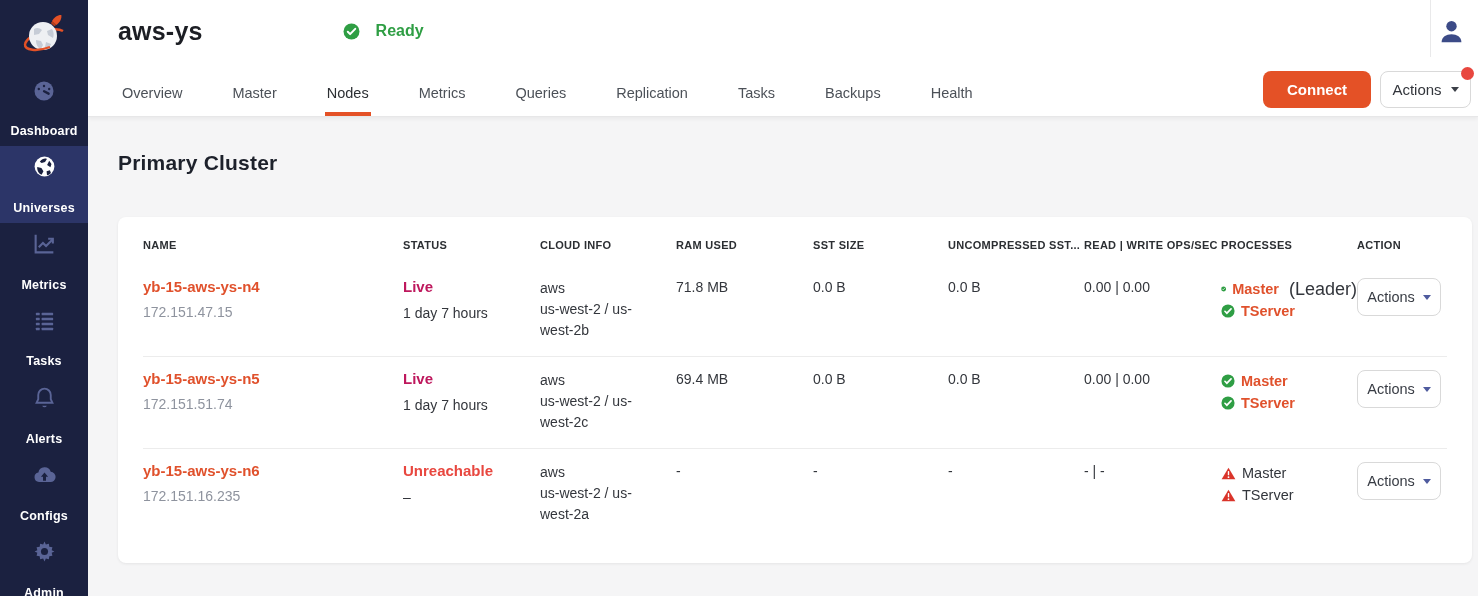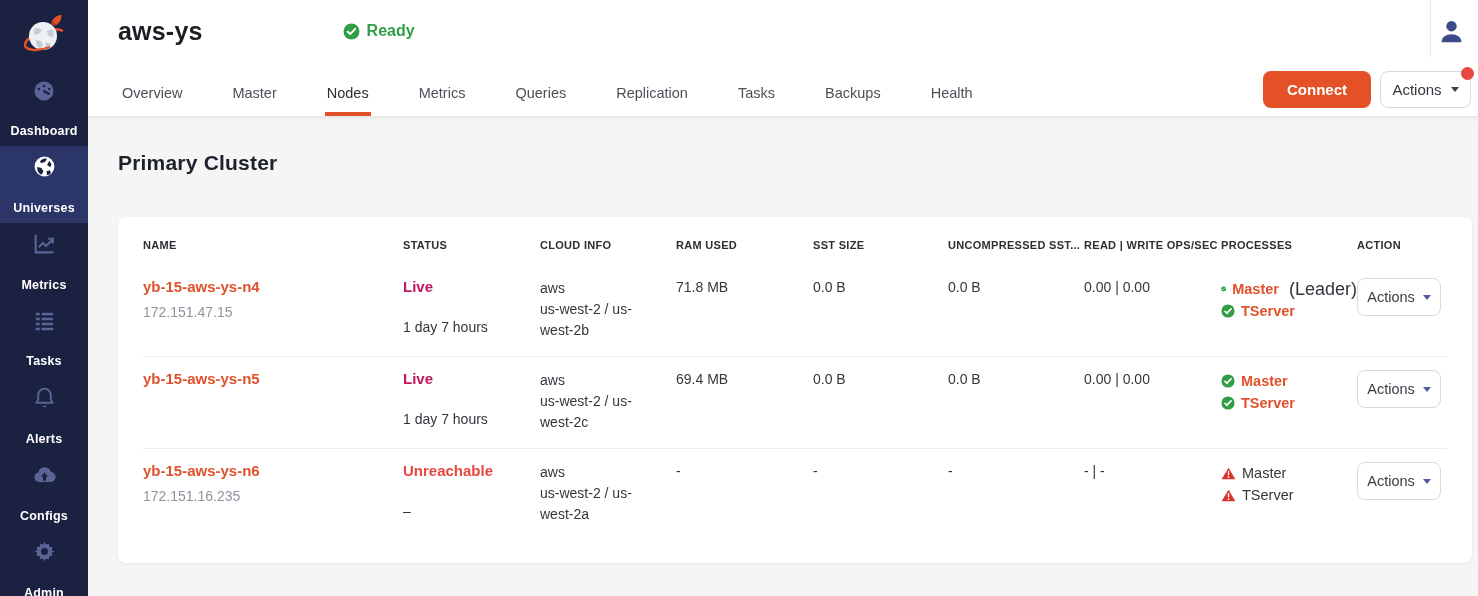--- a/index.html
+++ b/index.html
@@ -13,21 +13,21 @@
   .nav-item { height:77px; display:flex; flex-direction:column; align-items:center; justify-content:center; gap:22px; cursor:pointer; }
   .nav-item.active { background:#2c3568; }
   .nav-item .nav-label { color:#ffffff; font-size:12.5px; font-weight:bold; letter-spacing:.2px; }
   .nav-item svg { display:block; }
 
   
   .topbar { position:absolute; left:88px; top:0; width:1390px; height:117px; background:#ffffff;
             border-bottom:1px solid #e7e7e8; box-shadow:0 2px 4px rgba(0,0,0,.05); z-index:5; }
   .title-row { display:flex; align-items:center; padding:16px 0 0 30px; height:46px; }
   .page-title { font-size:25px; font-weight:bold; color:#1c1e24; letter-spacing:.2px; }
-  .ready-badge { display:flex; align-items:center; gap:7px; margin-left:140px; color:#2f9e44; font-size:16px; font-weight:bold; }
+  .ready-badge { display:flex; align-items:center; gap:16px; margin-left:140px; color:#2f9e44; font-size:16px; font-weight:bold; }
   .tabs { position:absolute; left:32px; bottom:0; display:flex; gap:46px; }
   .tab { font-size:14.5px; color:#4c5158; padding:10px 2px 11px; border-bottom:4px solid transparent; cursor:pointer; }
   .tab.active { color:#2c2f33; border-bottom-color:#e45126; }
   .user-divider { position:absolute; right:47px; top:0; width:1px; height:57px; background:#e9e9ea; }
   .user-btn { position:absolute; right:11px; top:17px; width:30px; height:30px; cursor:pointer; }
   .connect-btn { position:absolute; right:107px; top:71px; width:108px; height:37px; background:#e45126; border:none;
                  border-radius:8px; color:#fff; font-family:inherit; font-size:15px; font-weight:bold; cursor:pointer; }
   .actions-top-btn { position:absolute; right:7px; top:71px; width:91px; height:37px; background:#fff; border:1px solid #d9d9d9;
                  border-radius:8px; color:#33363c; font-family:inherit; font-size:15px; cursor:pointer;
                  display:flex; align-items:center; justify-content:center; gap:9px; }
@@ -43,21 +43,21 @@
   .thead, .trow { display:grid; grid-template-columns:260px 137px 136px 137px 135px 136px 137px 136px 1fr; }
   .thead { padding-top:22px; padding-bottom:14px; }
   .th { font-size:11px; font-weight:bold; color:#2c2f33; letter-spacing:.3px; white-space:nowrap; overflow:hidden; }
   .trow { padding:13px 0 15px; align-items:start; }
   .trow + .trow { border-top:1px solid #ececec; }
 
   .name-link { color:#e0512c; font-size:15px; font-weight:bold; text-decoration:none; cursor:pointer; display:inline-block; }
   .ip { color:#8e939e; font-size:14px; margin-top:8px; }
   .status-live { color:#be185d; font-size:15px; font-weight:bold; }
   .status-bad { color:#e8473f; font-size:15px; font-weight:bold; }
-  .uptime { color:#33363c; font-size:14px; margin-top:24px; }
+  .uptime { color:#33363c; font-size:14px; margin-top:10px; }
   .cloud-provider { color:#33363c; font-size:14px; line-height:21px; }
   .cloud-zone { color:#33363c; font-size:14px; line-height:21px; width:112px; }
   .num { color:#33363c; font-size:14px; padding-top:1px; }
   .proc-line { display:flex; align-items:center; gap:6px; line-height:22px; }
   .proc-link { color:#e0512c; font-size:14.5px; font-weight:bold; cursor:pointer; }
   .proc-plain { color:#33363c; font-size:14.5px; }
   .proc-suffix { color:#33363c; font-size:18px; margin-left:4px; }
   .row-actions { width:84px; height:38px; background:#fff; border:1px solid #d9d9d9; border-radius:8px; color:#383c44;
                  font-family:inherit; font-size:14.5px; cursor:pointer; display:flex; align-items:center; justify-content:center; gap:8px; }
   .row-actions .caret { border-top-color:#4f5b9e; }
@@ -242,20 +242,21 @@
           <button class="row-actions">
             <span>Actions</span>
             <span class="caret"></span>
           </button>
         </div>
       </div>
 
       <div class="trow">
         <div>
           <a class="name-link">yb-15-aws-ys-n5</a>
+          <div class="ip">172.151.51.74</div>
         </div>
         <div>
           <div class="status-live">Live</div>
           <div class="uptime">1 day 7 hours</div>
         </div>
         <div>
           <div class="cloud-provider">aws</div>
           <div class="cloud-zone">us-west-2 / us-west-2c</div>
         </div>
         <div class="num">69.4 MB</div>

